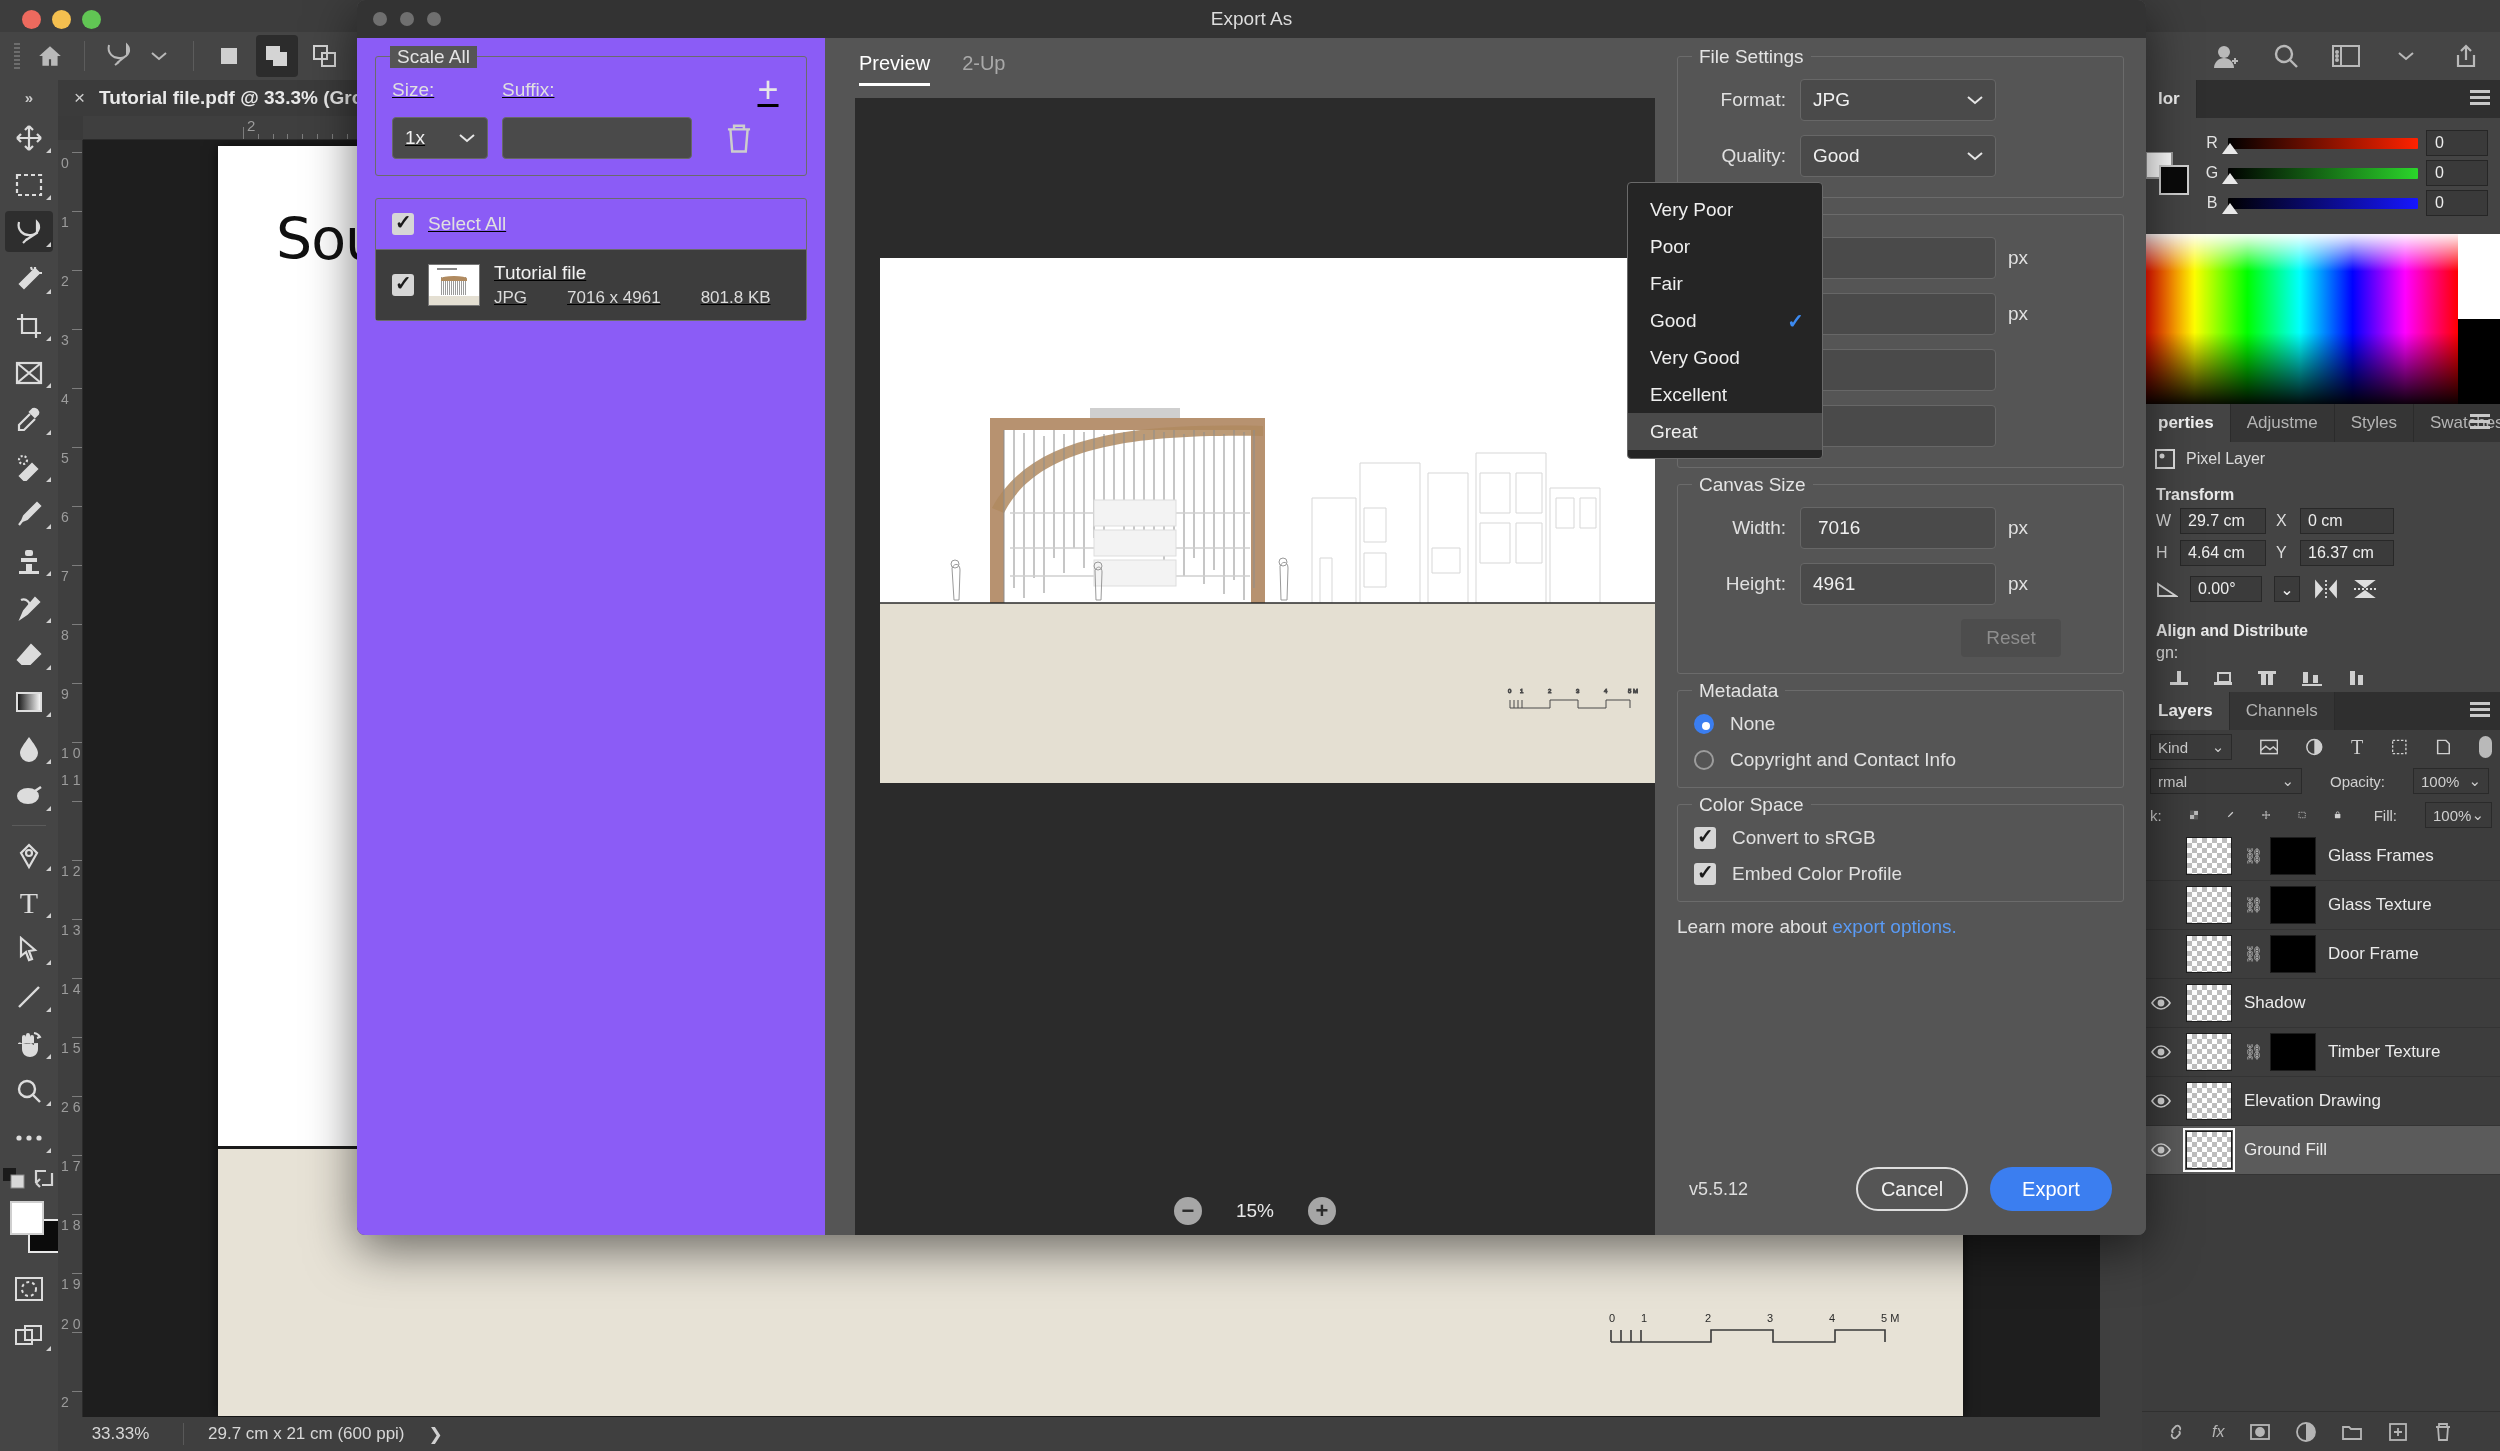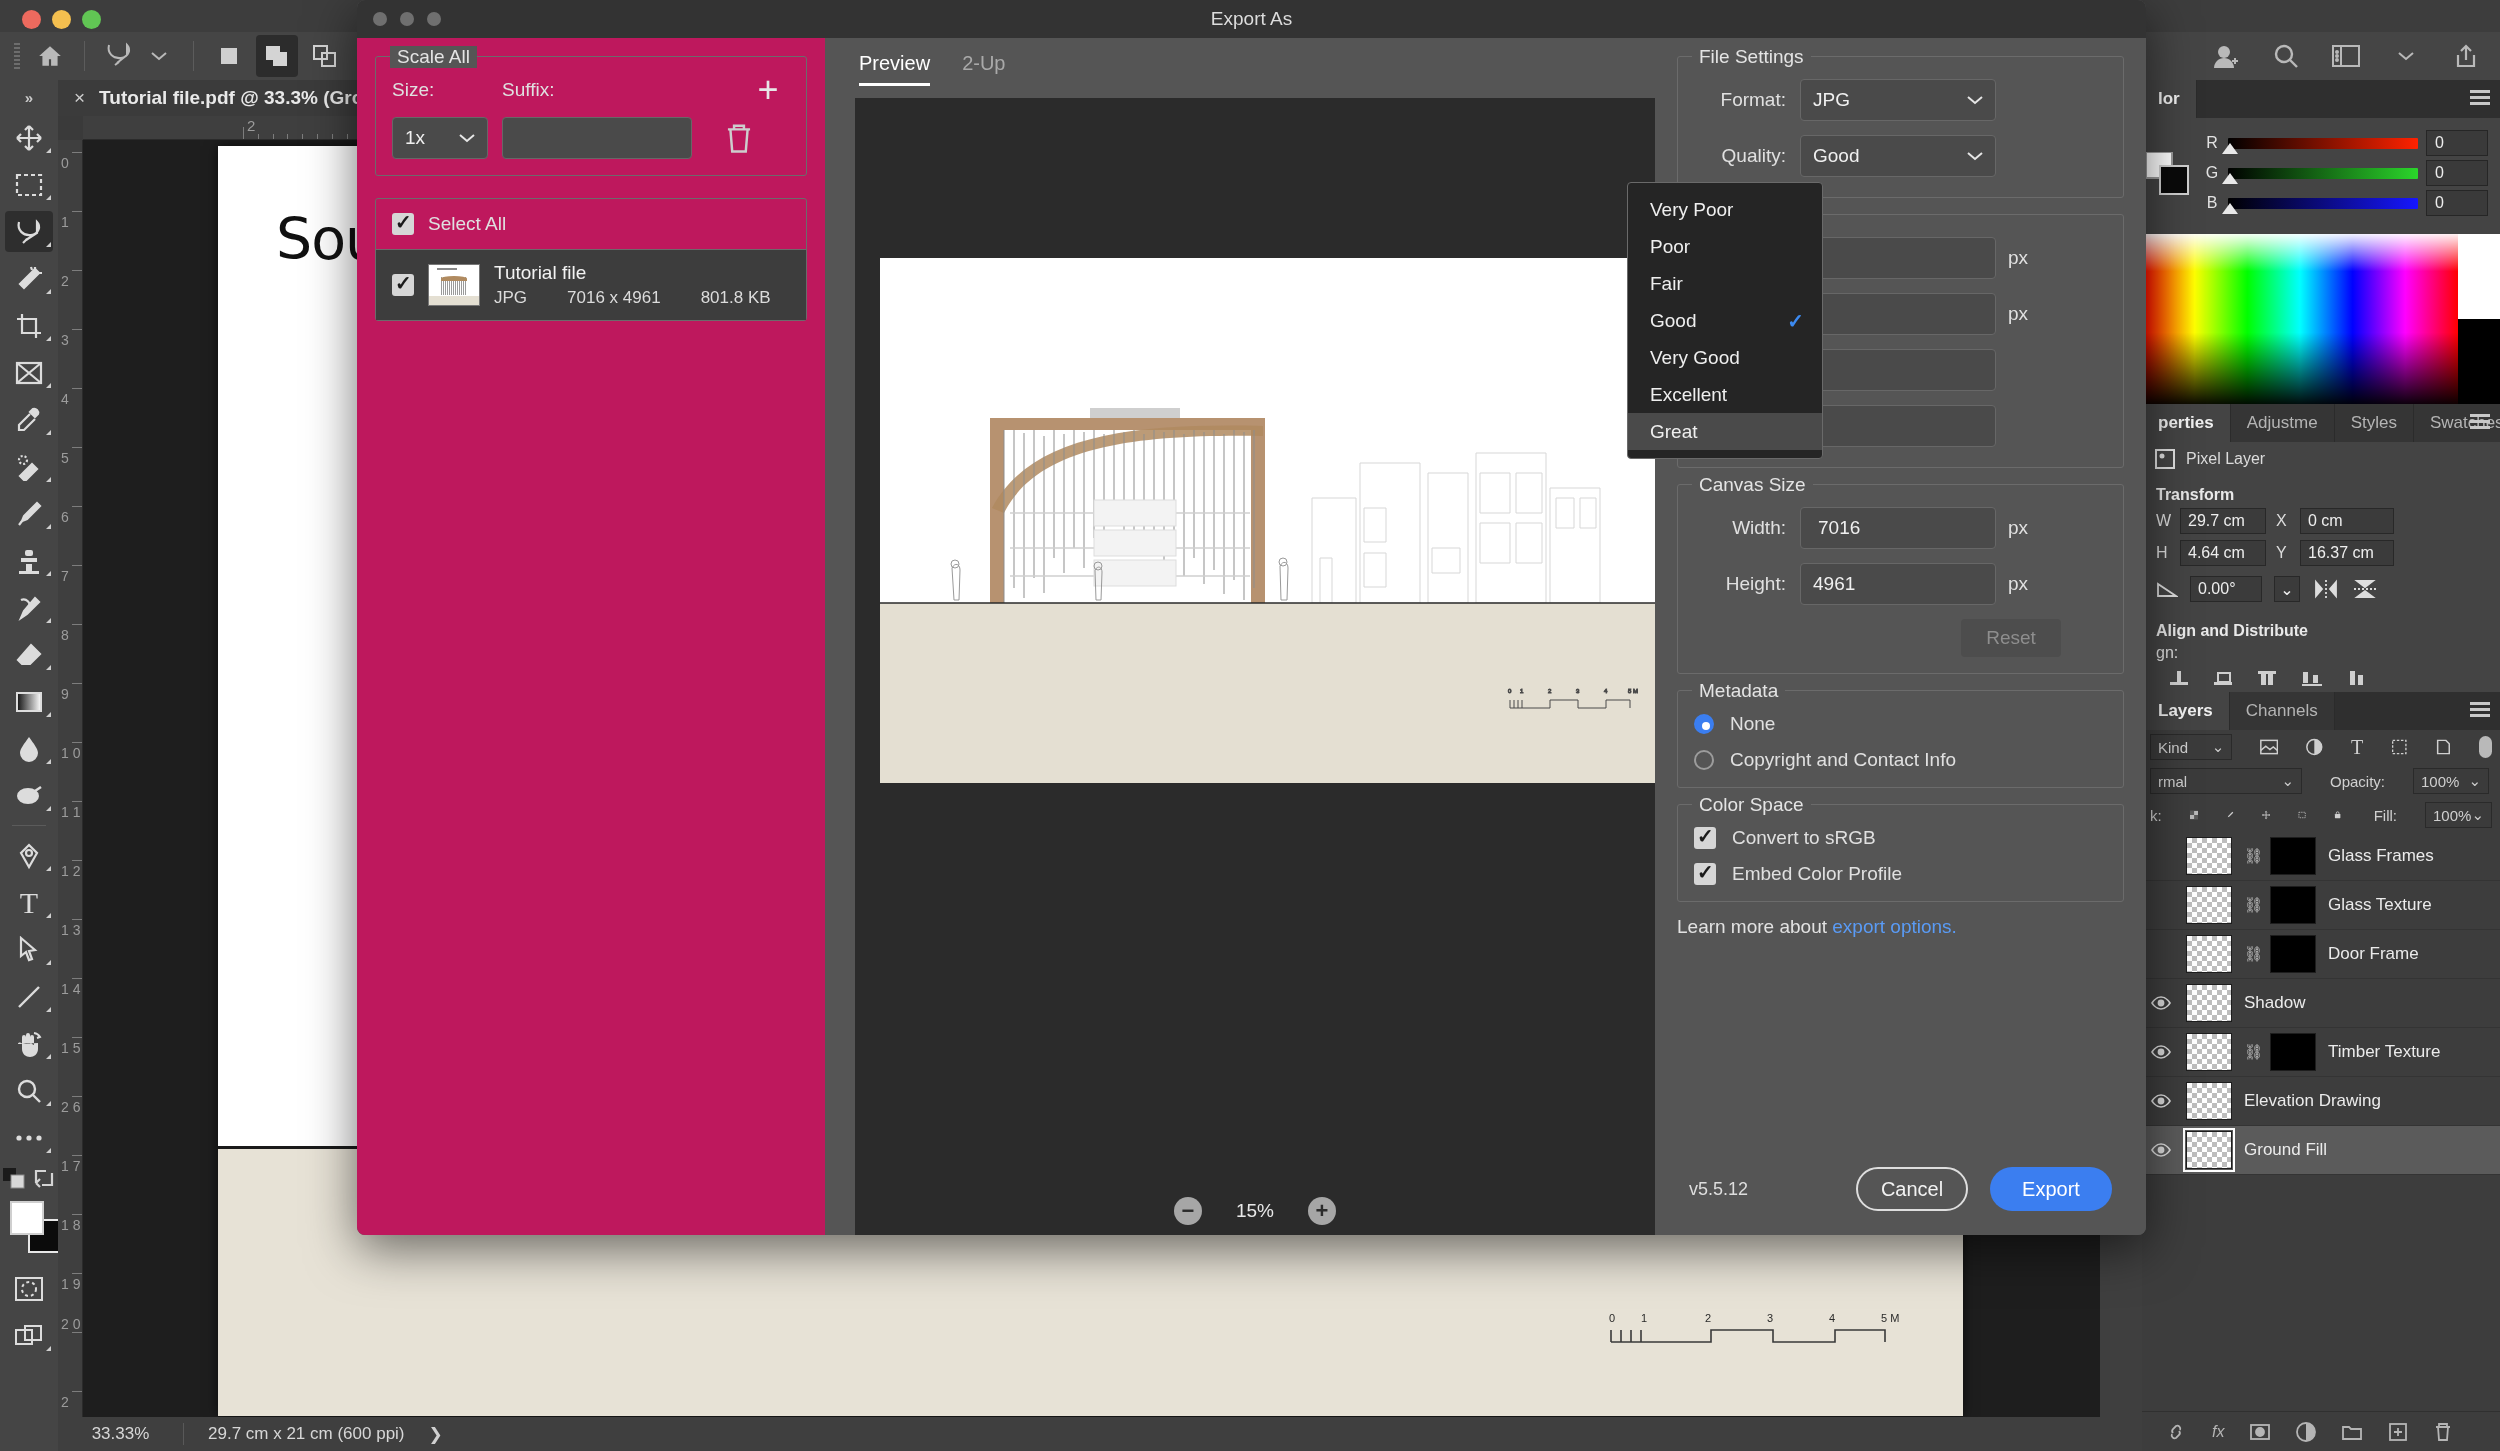--- a/index.html
+++ b/index.html
@@ -116,21 +116,21 @@
 
   
   .dlg { position:absolute; left:357px; top:0px; width:1789px; height:1235px; background:#545454;
          border-radius:8px; box-shadow: 0 14px 50px rgba(0,0,0,.55); overflow:hidden; }
   .dlg-bar { height:38px; background:#333; position:relative; display:flex; align-items:center; justify-content:center; }
   .dlg-lights { position:absolute; left:16px; top:12px; display:flex; gap:13px; }
   .dlg-light { width:14px;height:14px;border-radius:50%;background:#6f6f6f; }
   .dlg-title { color:#dcdcdc; font-size:19px; }
 
   .dlg-body { position:absolute; left:0; right:0; top:38px; bottom:0; display:flex; }
-  .col-left { width:468px; background:#be185d; padding: 18px 18px 12px 18px; }
+  .col-left { width:468px; background:#8b5cf6; padding: 18px 18px 12px 18px; text-decoration: underline; }
   .col-mid { width:830px; background:#555; position:relative; }
   .col-right { flex:1; background:#555; position:relative; }
 
   .grp { border:1px solid #6b6b6b; border-radius:3px; position:relative; padding: 22px 16px 16px 16px; margin-bottom: 22px; }
   .grp > .glabel { position:absolute; left:14px; top:-11px; background:#555; padding: 0 7px; color:#e4e4e4; font-size:19px; }
   .lbl { color:#e0e0e0; font-size:19px; }
   .select { background:#4a4a4a; border:1px solid #676767; border-radius:4px; height:42px;
             display:flex; align-items:center; justify-content:space-between; padding: 0 12px; color:#f0f0f0; font-size:19px; }
   .inputbox { background:#4a4a4a; border:1px solid #676767; border-radius:4px; height:42px; display:flex; align-items:center; padding: 0 12px; color:#f0f0f0; font-size:19px; }
 
@@ -535,21 +535,21 @@
       <div class="rl-lab" style="top: 370px;">6</div>
       <div class="rl-tick" style="top: 366px; width: 10px;"></div>
       <div class="rl-lab" style="top: 429px;">7</div>
       <div class="rl-tick" style="top: 425px; width: 10px;"></div>
       <div class="rl-lab" style="top: 488px;">8</div>
       <div class="rl-tick" style="top: 484px; width: 10px;"></div>
       <div class="rl-lab" style="top: 547px;">9</div>
       <div class="rl-tick" style="top: 543px; width: 10px;"></div>
       <div class="rl-lab" style="top: 606px;">1 0</div>
       <div class="rl-tick" style="top: 602px; width: 10px;"></div>
-      <div class="rl-lab" style="top: 665px;">1 1</div>
+      <div class="rl-lab" style="top: 633px;">1 1</div>
       <div class="rl-tick" style="top: 661px; width: 10px;"></div>
       <div class="rl-lab" style="top: 724px;">1 2</div>
       <div class="rl-tick" style="top: 720px; width: 10px;"></div>
       <div class="rl-lab" style="top: 783px;">1 3</div>
       <div class="rl-tick" style="top: 779px; width: 10px;"></div>
       <div class="rl-lab" style="top: 842px;">1 4</div>
       <div class="rl-tick" style="top: 838px; width: 10px;"></div>
       <div class="rl-lab" style="top: 901px;">1 5</div>
       <div class="rl-tick" style="top: 897px; width: 10px;"></div>
       <div class="rl-lab" style="top: 960px;">2 6</div>

